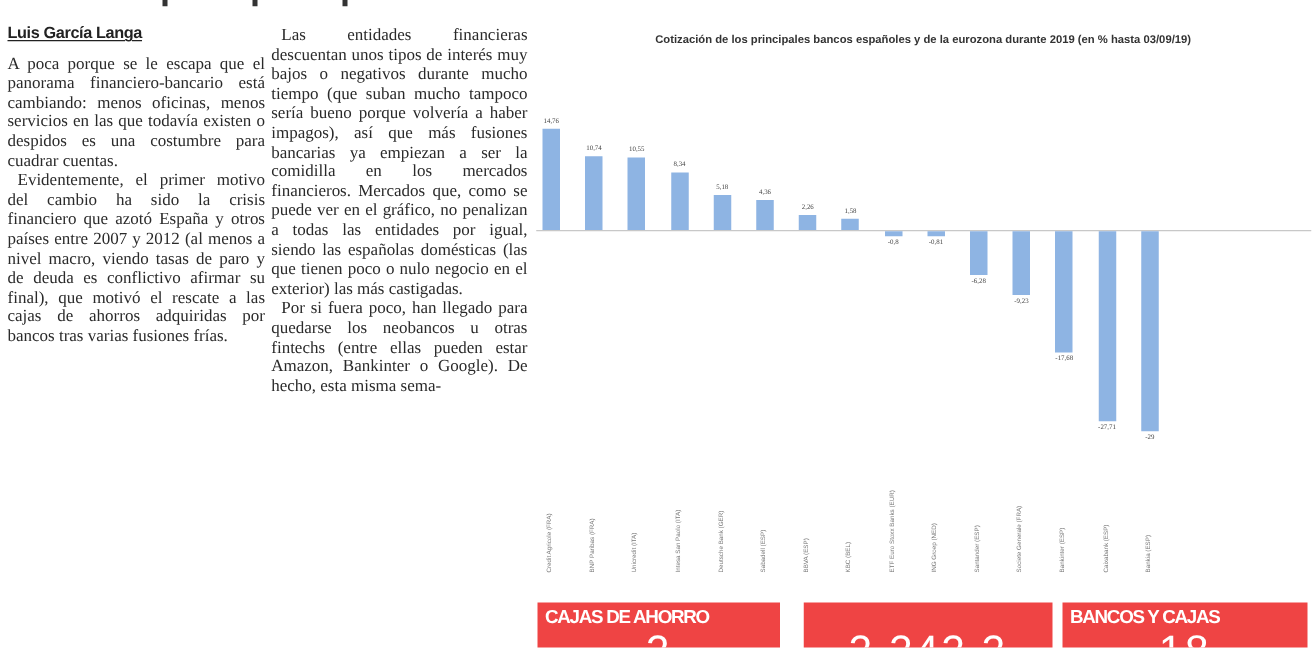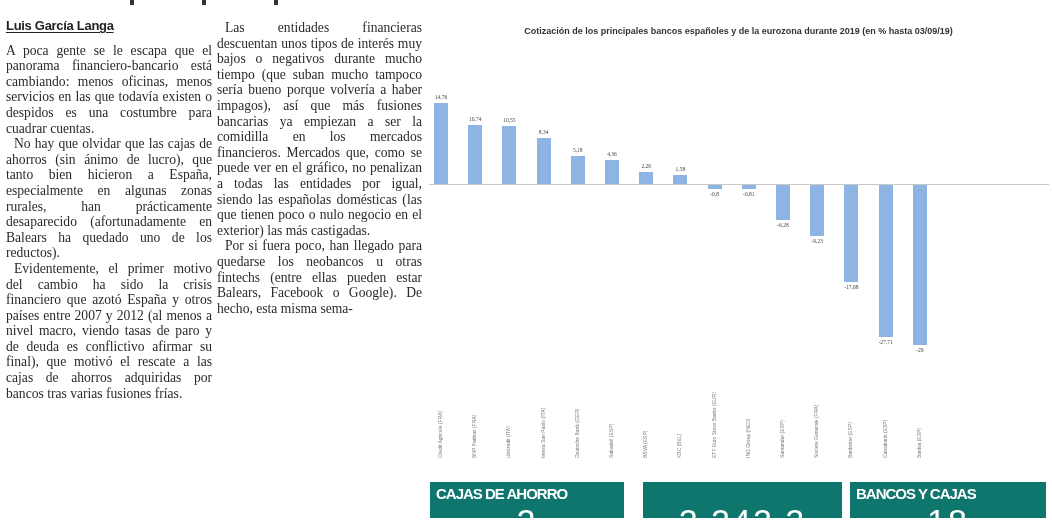--- a/index.html
+++ b/index.html
@@ -11,43 +11,42 @@
   .col p.first { text-indent:0; }
   #col1 { left:6px; width:206px; }
   #col2 { left:217px; width:205px; top:20px; }
   .byline { font-family:"Liberation Sans", sans-serif; font-weight:bold; font-size:13px; letter-spacing:-0.3px; text-decoration:underline; text-underline-offset:2px; display:block; margin-top:0px; margin-bottom:9px; color:#222; }
   .chart { position:absolute; left:425px; top:18px; width:627px; height:455px; }
   .chart-title { position:absolute; left:0; top:8px; width:627px; text-align:center; font-family:"Liberation Sans", sans-serif; font-weight:bold; font-size:9px; color:#333; }
   .axis { position:absolute; left:4px; top:166px; width:620px; height:1px; background:#c8c8c8; }
   .bar { position:absolute; width:14px; background:#8eb4e3; }
   .bar-label { position:absolute; width:40px; text-align:center; font-family:"Liberation Serif", serif; font-size:5.5px; color:#444; }
   .cat-label { position:absolute; font-family:"Liberation Sans", sans-serif; font-size:5px; color:#777; transform:rotate(-90deg); transform-origin:left top; white-space:nowrap; }
-  .box { position:absolute; top:482px; height:36px; background:#0f766e; color:#fff; overflow:hidden; }
+  .box { position:absolute; top:482px; height:36px; background:#ef4444; color:#fff; overflow:hidden; }
   .box-title { position:absolute; left:6px; top:3px; font-family:"Liberation Sans", sans-serif; font-weight:bold; font-size:15px; letter-spacing:-1px; white-space:nowrap; }
   .box-value { position:absolute; left:0; width:100%; top:20px; text-align:center; font-family:"Liberation Sans", sans-serif; font-size:34px; letter-spacing:2px; }
 </style>
 </head>
 <body>
 
 <div class="topline">
   <span style="left:130px"></span>
     <span style="left:202px"></span>
     <span style="left:274px"></span>
 </div>
 
 <div id="col1" class="col">
   <span class="byline">Luis García Langa</span>
-  <p class="first">A poca gente se le escapa que el panorama financiero-bancario está cambiando: menos oficinas, menos servicios en las que todavía existen o despidos es una costumbre para cuadrar cuentas.</p>
-  <p>No hay que olvidar que las cajas de ahorros (sin ánimo de lucro), que tanto bien hicieron a España, especialmente en algunas zonas rurales, han prácticamente desaparecido (afortunadamente en Balears ha quedado uno de los reductos).</p>
+  <p class="first">A poca porque se le escapa que el panorama financiero-bancario está cambiando: menos oficinas, menos servicios en las que todavía existen o despidos es una costumbre para cuadrar cuentas.</p>
   <p>Evidentemente, el primer motivo del cambio ha sido la crisis financiero que azotó España y otros países entre 2007 y 2012 (al menos a nivel macro, viendo tasas de paro y de deuda es conflictivo afirmar su final), que motivó el rescate a las cajas de ahorros adquiridas por bancos tras varias fusiones frías.</p>
 </div>
 
 <div id="col2" class="col">
   <p>Las entidades financieras descuentan unos tipos de interés muy bajos o negativos durante mucho tiempo (que suban mucho tampoco sería bueno porque volvería a haber impagos), así que más fusiones bancarias ya empiezan a ser la comidilla en los mercados financieros. Mercados que, como se puede ver en el gráfico, no penalizan a todas las entidades por igual, siendo las españolas domésticas (las que tienen poco o nulo negocio en el exterior) las más castigadas.</p>
-  <p>Por si fuera poco, han llegado para quedarse los neobancos u otras fintechs (entre ellas pueden estar Balears, Facebook o Google). De hecho, esta misma sema-</p>
+  <p>Por si fuera poco, han llegado para quedarse los neobancos u otras fintechs (entre ellas pueden estar Amazon, Bankinter o Google). De hecho, esta misma sema-</p>
 </div>
 
 <div class="chart">
   <div class="chart-title">Cotización de los principales bancos españoles y de la eurozona durante 2019 (en % hasta 03/09/19)</div>
   <div class="axis"></div>
   <div id="bars">
       <div class="bar" style="left: 9px; height: 81.18px; top: 84.82px; background: rgb(142, 180, 227);"></div>
       <div class="bar-label" style="left: -4px; top: 75.82px;">14,76</div>
       <div class="cat-label" style="left: 12px; top: 440px;">Credit Agricole (FRA)</div>
       <div class="bar" style="left: 43.2px; height: 59.07px; top: 106.93px; background: rgb(142, 180, 227);"></div>

